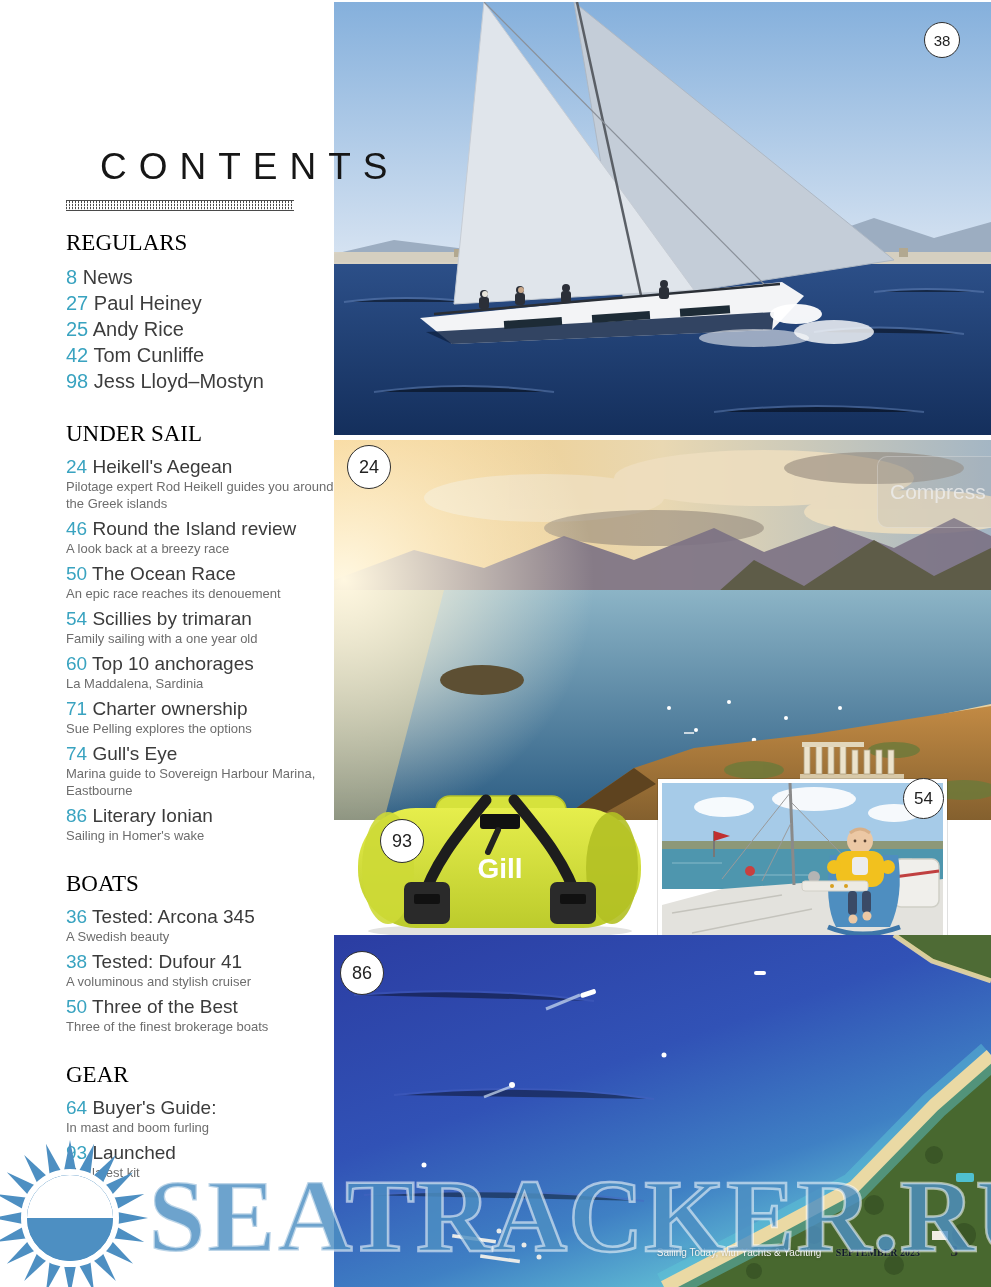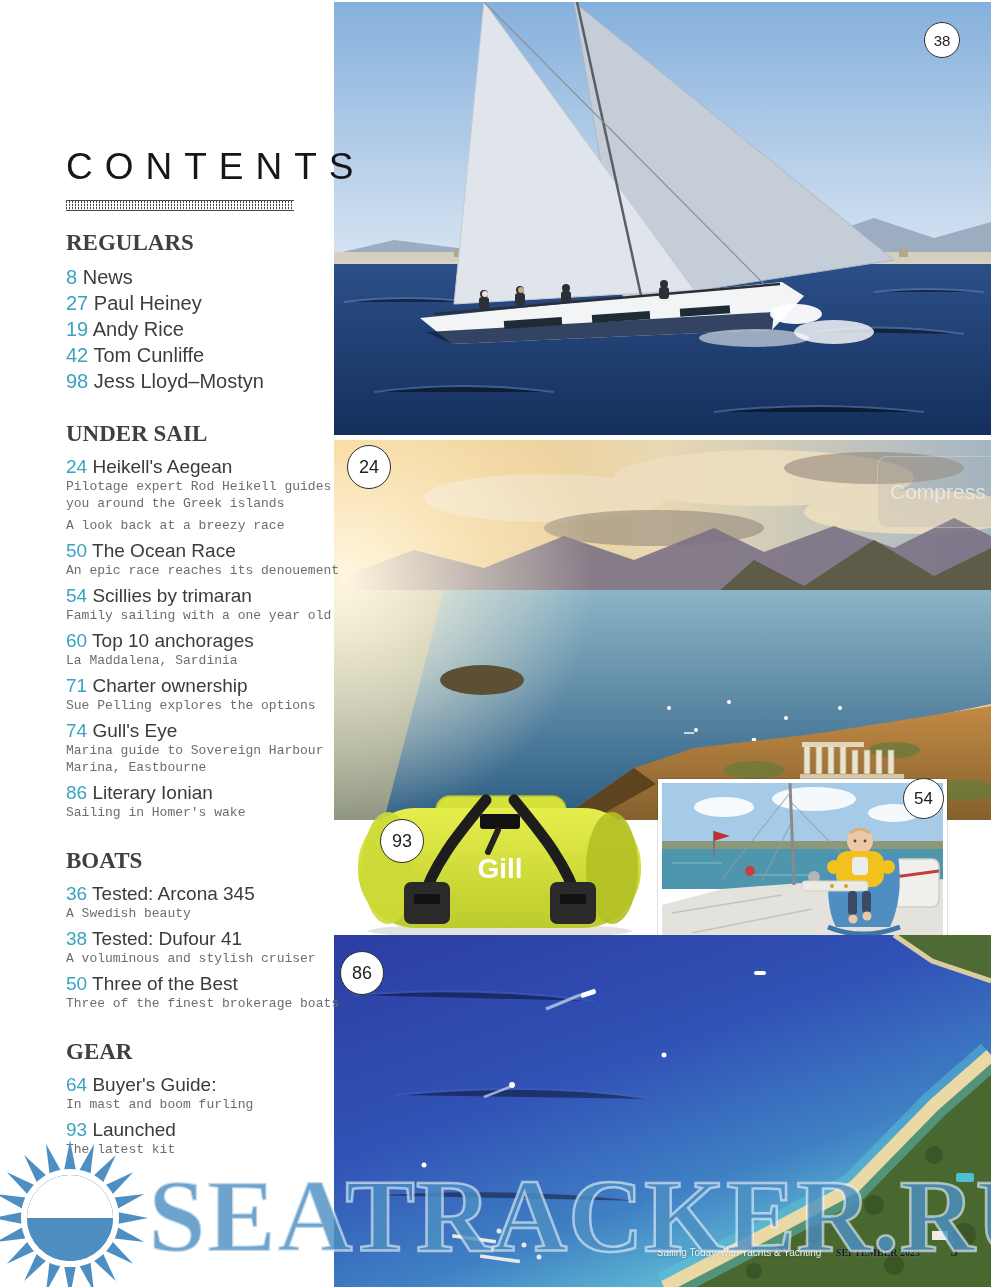--- a/index.html
+++ b/index.html
@@ -1,31 +1,31 @@
 <!DOCTYPE html>
 <html><head>
 <meta charset="utf-8">
 <style>
   html,body{margin:0;padding:0;background:#ffffff;}
   .page{position:relative;width:991px;height:1287px;background:#fff;overflow:hidden;
         font-family:"Liberation Sans",sans-serif;}
 
   
   .toc{position:absolute;left:66px;top:146px;width:276px;}
-  .toc-title{font-size:37px;letter-spacing:12px;color:#161616;font-weight:400;white-space:nowrap;}
+  .toc-title{font-size:37px;letter-spacing:12px;color:#161616;font-weight:400;white-space:nowrap;margin-left:34px;}
   .toc-rule{margin-top:12px;width:228px;height:9px;border-top:1px solid #4a4a4a;border-bottom:1px solid #4a4a4a;
     background-image:repeating-linear-gradient(0deg,rgba(255,255,255,.85) 0 1px,transparent 1px 3px),
                      repeating-linear-gradient(90deg,#4a4a4a 0 1px,transparent 1px 3px);}
-  .sec-heading{font-family:"Liberation Serif",serif;font-weight:bold;font-size:23px;color:#404040;margin:27px 0 8px;}
+  .sec-heading{font-family:"Liberation Serif",serif;font-weight:normal;font-size:23px;color:#000000;margin:27px 0 8px;}
   .sec-heading.first{margin-top:19px;}
   .reg-item{font-size:20px;line-height:26px;color:#3d3d3d;}
   .num{color:#39a3c0;}
   .item{margin-bottom:5px;}
   .item-title{font-size:19px;line-height:23px;color:#3b3b3b;}
-  .item-desc{font-size:13px;line-height:17px;color:#6d6d6d;font-family:Liberation Mono, monospace;}
+  .item-desc{font-size:13px;line-height:17px;color:#6d6d6d;}
 
   
   .photo{position:absolute;overflow:hidden;}
   .photo svg{display:block;width:100%;height:100%;}
   .photo-top{left:334px;top:2px;width:657px;height:433px;}
   .photo-middle{left:334px;top:440px;width:657px;height:380px;}
   .photo-bottom{left:334px;top:935px;width:657px;height:352px;}
   .bag{position:absolute;left:338px;top:790px;width:325px;height:150px;}
   .bag svg{display:block;width:100%;height:100%;}
   .baby{position:absolute;left:658px;top:779px;width:281px;height:168px;border:4px solid #fff;
@@ -348,30 +348,31 @@
   <div class="badge b54">54</div>
   <div class="badge b86">86</div>
 
   <aside class="toc">
     <div class="toc-title">CONTENTS</div>
     <div class="toc-rule"></div>
 
     <div class="sec-heading first">REGULARS</div>
     <div class="reg-item"><span class="num">8</span> <span>News</span></div>
     <div class="reg-item"><span class="num">27</span> <span>Paul Heiney</span></div>
-    <div class="reg-item"><span class="num">19</span> <span>Andy Rice</span></div>
+    <div class="reg-item"><span class="num">25</span> <span>Andy Rice</span></div>
     <div class="reg-item"><span class="num">42</span> <span>Tom Cunliffe</span></div>
     <div class="reg-item"><span class="num">98</span> <span>Jess Lloyd–Mostyn</span></div>
 
     <div class="sec-heading">UNDER SAIL</div>
     <div class="item">
       <div class="item-title"><span class="num">24</span> <span>Heikell's Aegean</span></div>
       <div class="item-desc">Pilotage expert Rod Heikell guides you around the Greek islands</div>
     </div>
     <div class="item">
+      <div class="item-title"><span class="num">46</span> <span>Round the Island review</span></div>
       <div class="item-desc">A look back at a breezy race</div>
     </div>
     <div class="item">
       <div class="item-title"><span class="num">50</span> <span>The Ocean Race</span></div>
       <div class="item-desc">An epic race reaches its denouement</div>
     </div>
     <div class="item">
       <div class="item-title"><span class="num">54</span> <span>Scillies by trimaran</span></div>
       <div class="item-desc">Family sailing with a one year old</div>
     </div>

